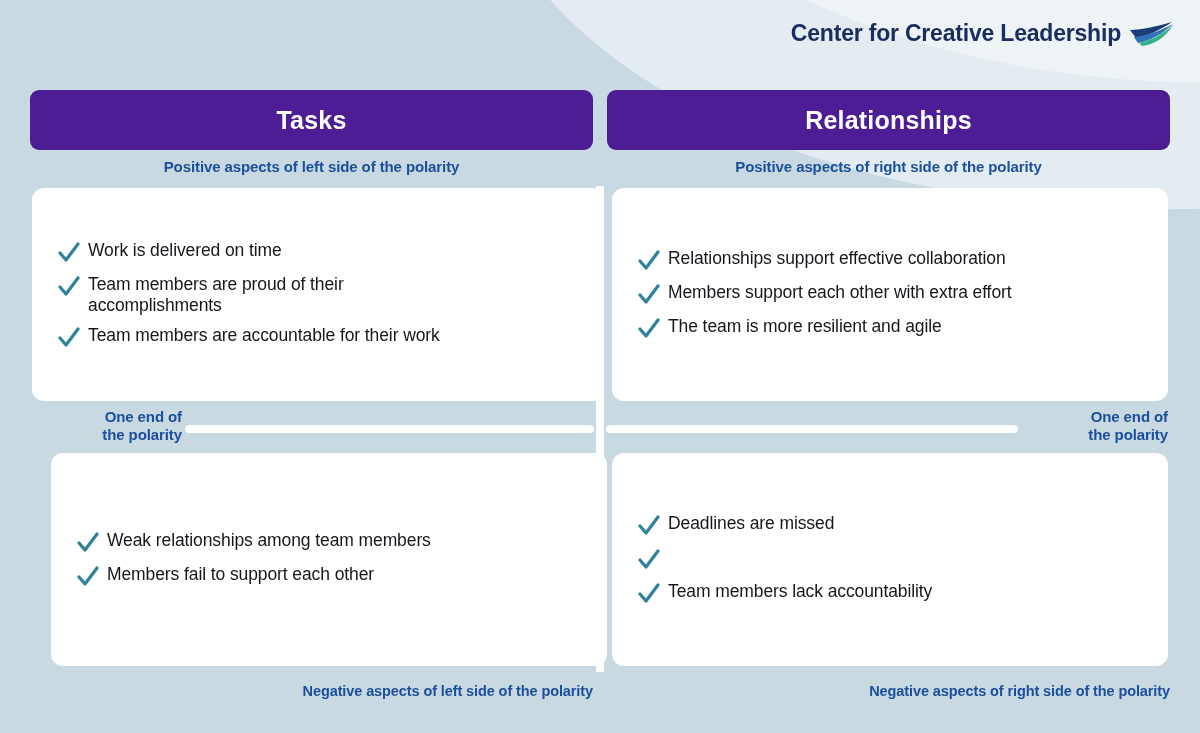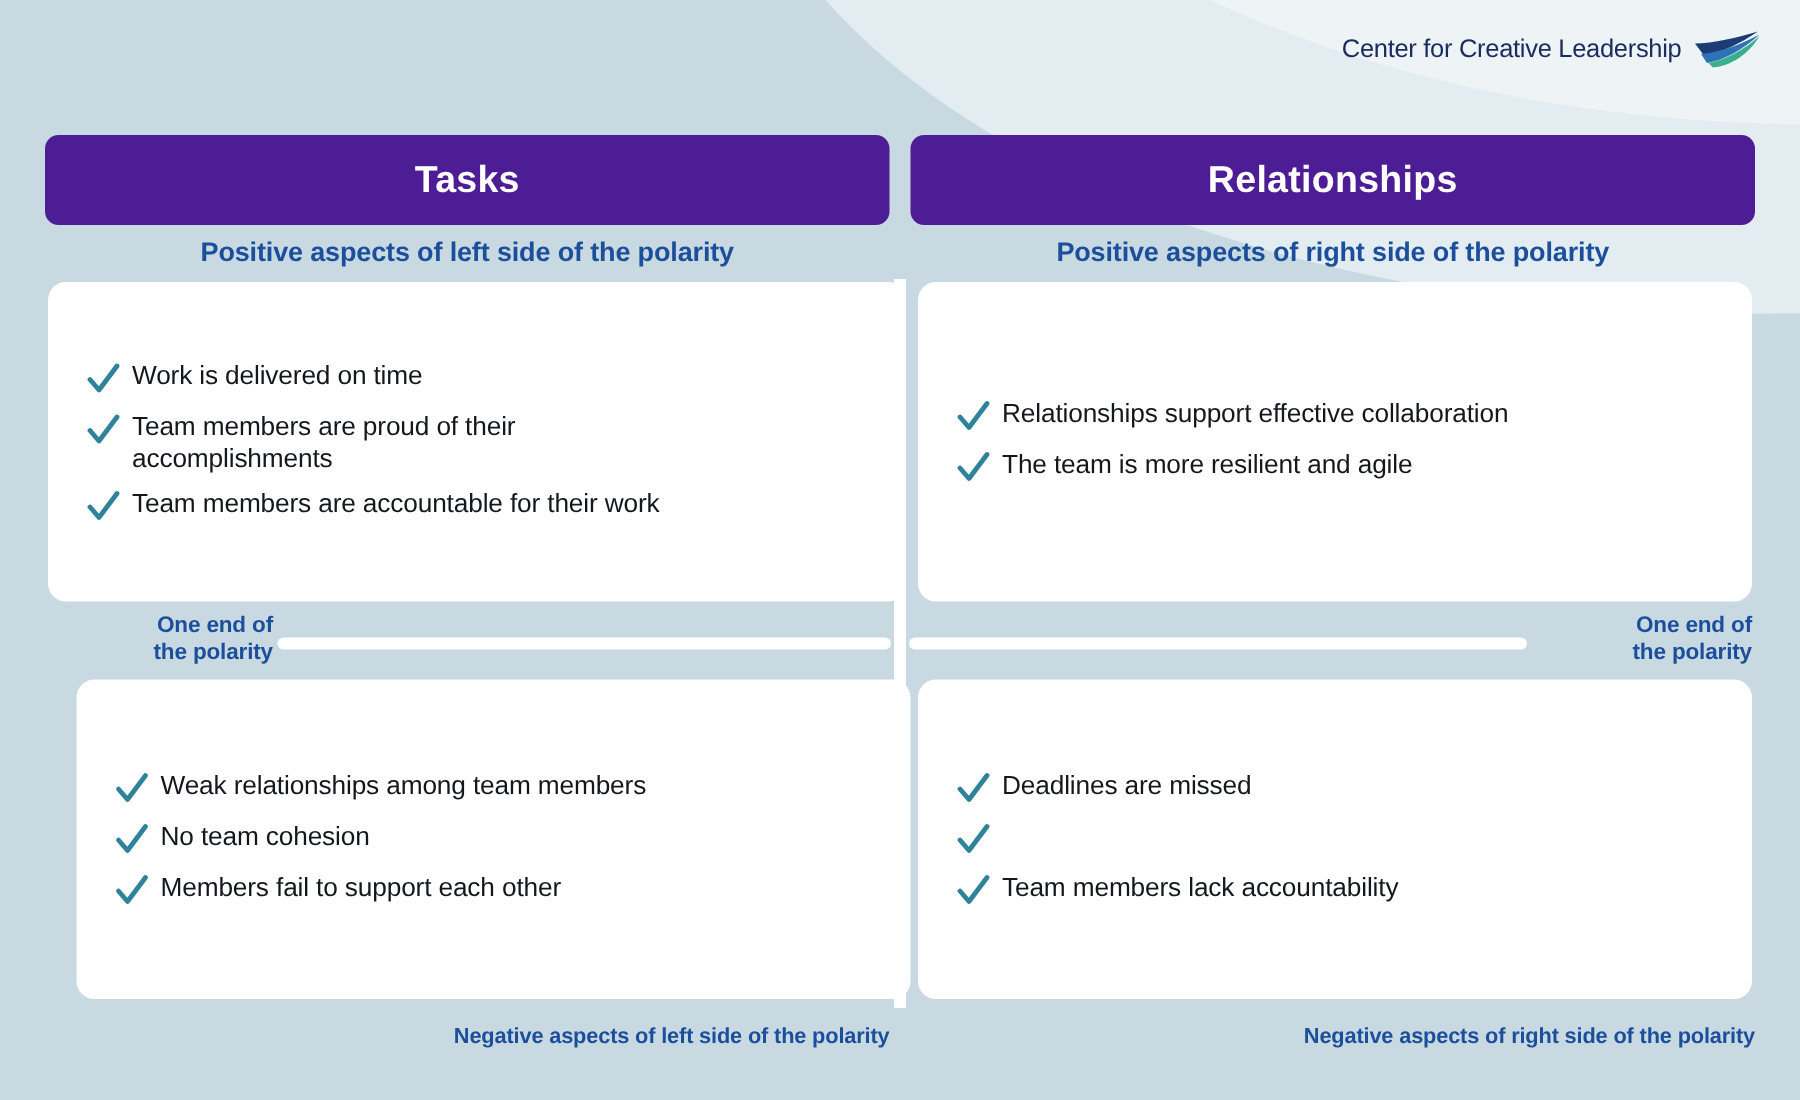--- a/index.html
+++ b/index.html
@@ -44,22 +44,22 @@
   .logo {
     position: absolute;
     top: 20px;
     right: 26px;
     display: flex;
     align-items: center;
     gap: 7px;
     z-index: 6;
   }
   .logo-text {
-    font-size: 17px;
-    font-weight: normal;
+    font-size: 23px;
+    font-weight: bold;
     color: #1b2d60;
     letter-spacing: -0.2px;
     white-space: nowrap;
     margin-left: 24px;
   }
   .logo-mark { display: block; }
 
   
   .board {
     position: absolute;
@@ -97,21 +97,21 @@
     top: 158px;
     left: 0;
     width: 1200px;
     display: flex;
     gap: 14px;
     padding: 0 30px;
   }
   .subcap {
     flex: 1;
     text-align: center;
-    font-size: 18px;
+    font-size: 15px;
     font-weight: bold;
     color: #1b4f9c;
     letter-spacing: -0.1px;
   }
 
   .footcap-row {
     position: absolute;
     top: 683px;
     left: 0;
     width: 1200px;
@@ -260,20 +260,26 @@
       <div class="bullet">
         <svg class="check-icon" viewBox="0 0 22 24">
             <path d="M2 12 L8 19 L20 3" stroke="#2e8299" stroke-width="3.2" fill="none" stroke-linecap="round" stroke-linejoin="round"></path>
           </svg>
         <span class="bullet-text">Relationships support effective collaboration</span>
       </div>
       <div class="bullet">
         <svg class="check-icon" viewBox="0 0 22 24">
             <path d="M2 12 L8 19 L20 3" stroke="#2e8299" stroke-width="3.2" fill="none" stroke-linecap="round" stroke-linejoin="round"></path>
           </svg>
+        <span class="bullet-text">Members support each other with extra effort</span>
+      </div>
+      <div class="bullet">
+        <svg class="check-icon" viewBox="0 0 22 24">
+            <path d="M2 12 L8 19 L20 3" stroke="#2e8299" stroke-width="3.2" fill="none" stroke-linecap="round" stroke-linejoin="round"></path>
+          </svg>
         <span class="bullet-text">The team is more resilient and agile</span>
       </div>
     </div>
   </div>
 
   <div class="v-divider"></div>
   <div class="h-line-left"></div>
   <div class="h-line-right"></div>
 
   <div class="polarity-label polarity-left">
@@ -290,26 +296,20 @@
       <div class="bullet">
         <svg class="check-icon" viewBox="0 0 22 24">
             <path d="M2 12 L8 19 L20 3" stroke="#2e8299" stroke-width="3.2" fill="none" stroke-linecap="round" stroke-linejoin="round"></path>
           </svg>
         <span class="bullet-text">Weak relationships among team members</span>
       </div>
       <div class="bullet">
         <svg class="check-icon" viewBox="0 0 22 24">
             <path d="M2 12 L8 19 L20 3" stroke="#2e8299" stroke-width="3.2" fill="none" stroke-linecap="round" stroke-linejoin="round"></path>
           </svg>
-        <span class="bullet-text">No team cohesion</span>
-      </div>
-      <div class="bullet">
-        <svg class="check-icon" viewBox="0 0 22 24">
-            <path d="M2 12 L8 19 L20 3" stroke="#2e8299" stroke-width="3.2" fill="none" stroke-linecap="round" stroke-linejoin="round"></path>
-          </svg>
         <span class="bullet-text">Members fail to support each other</span>
       </div>
     </div>
   </div>
 
   <div class="card card-br">
     <div class="bullet-list">
       <div class="bullet">
         <svg class="check-icon" viewBox="0 0 22 24">
             <path d="M2 12 L8 19 L20 3" stroke="#2e8299" stroke-width="3.2" fill="none" stroke-linecap="round" stroke-linejoin="round"></path>

